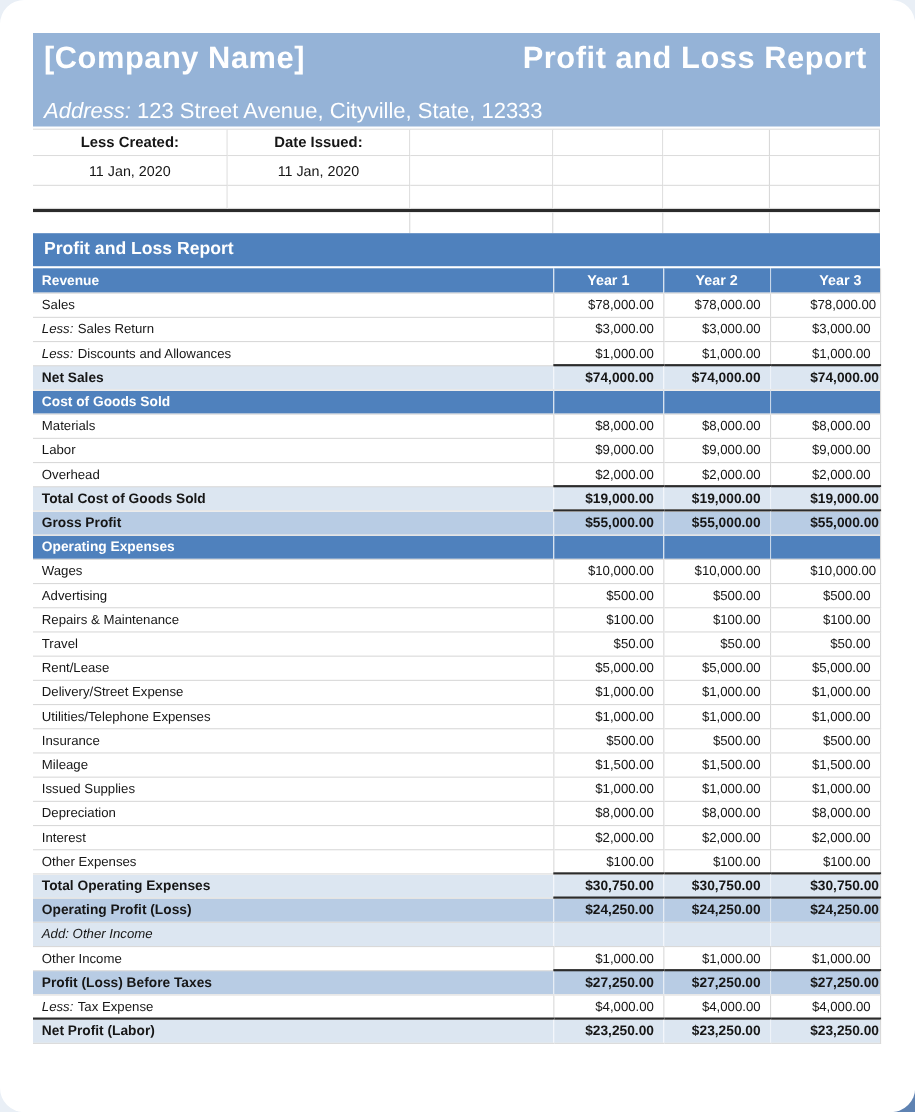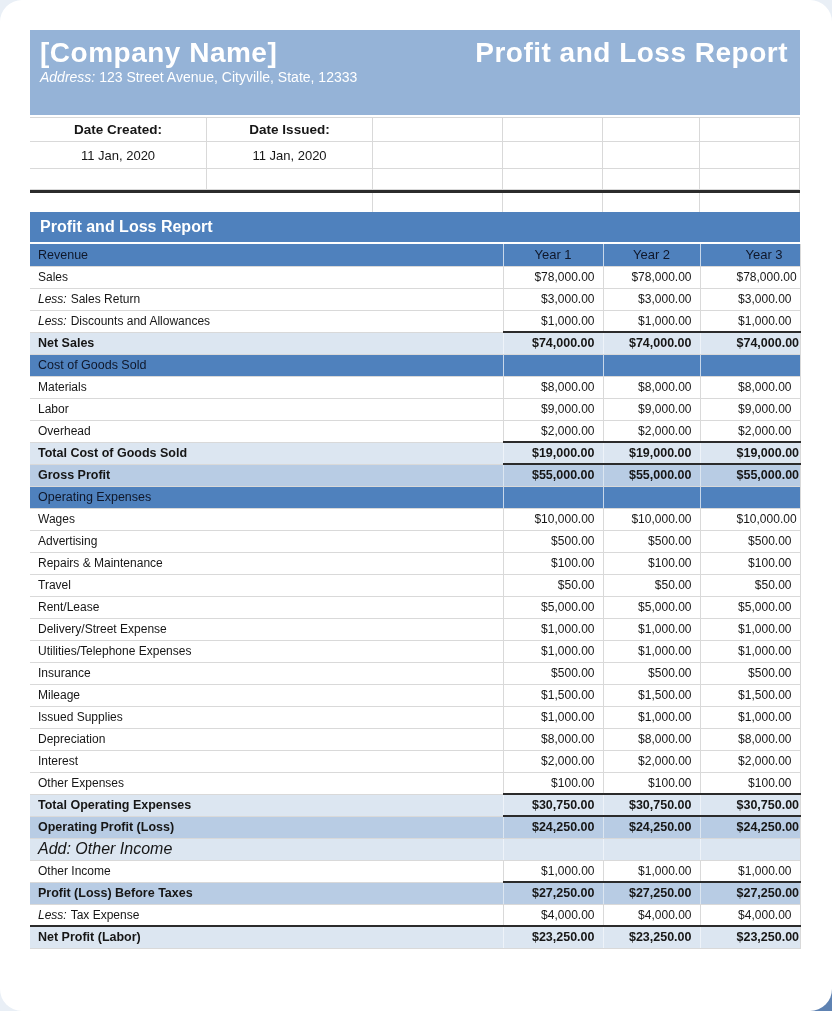--- a/index.html
+++ b/index.html
@@ -35,21 +35,21 @@
   
   .banner{
     position:absolute;left:30px;top:30px;width:770px;height:85px;
     background:var(--banner);
     color:#fff;
     padding:7px 12px 0 10px;
   }
   .banner-row{display:flex;justify-content:space-between;align-items:center;}
   .company-name{font-size:28px;font-weight:bold;letter-spacing:.5px;line-height:1.15;}
   .report-title{font-size:28px;font-weight:bold;letter-spacing:.5px;line-height:1.15;text-align:right;}
-  .address-line{margin-top:0;font-size:14px;}
+  .address-line{margin-top:21px;font-size:20px;}
   .address-label{font-style:italic;}
   
   .dates{
     position:absolute;left:30px;top:117px;width:770px;
     display:grid;
     grid-template-columns:177px 166px 130px 100px 97px 100px;
     grid-template-rows:24px 27px 21px;
     border-top:1px solid var(--grid);
     border-bottom:3px solid var(--rule);
     font-size:13px;
@@ -85,24 +85,24 @@
     border-bottom:1px solid var(--grid);
     padding:0 8px;overflow:hidden;white-space:nowrap;
     vertical-align:middle;
   }
   td.c-label{text-align:left;}
   td.c-num{text-align:right;border-left:1px solid var(--grid);}
   td.c-num:last-child{border-right:1px solid var(--grid);padding-left:36px;}
   .prefix{font-style:italic;margin-right:4px;}
   
   tr.r-item td{background:#fff;}
-  tr.r-section td{background:var(--accent);color:#0f172a;font-weight:normal;font-size:12.5px;}
+  tr.r-section td{background:var(--accent);color:#ffffff;font-weight:bold;font-size:12.5px;}
   tr.r-section td.c-num{border-left:1px solid #c7d7ea;margin-top:13px;}
   tr.r-section td.c-colhead{text-align:center;font-size:13px;}
-  tr.r-subheader td{background:var(--total-light);font-style:italic;font-size:16px;margin-top:47px;}
+  tr.r-subheader td{background:var(--total-light);font-style:italic;font-size:12px;margin-top:47px;}
   tr.r-subheader td.c-num{border-left:1px solid #eef3f9;}
   tr.r-total-light td{background:var(--total-light);font-weight:bold;font-size:12.5px;}
   tr.r-total-light td.c-num{border-left:1px solid #eef3f9;}
   tr.r-total-medium td{background:var(--total-medium);font-weight:bold;font-size:12.5px;}
   tr.r-total-medium td.c-num{border-left:1px solid #dce6f1;}
   tr.rule-cols td.c-num{border-top:2px solid var(--rule);}
   tr.rule-full td{border-top:2px solid var(--rule);}
 </style>
 </head>
 <body>
@@ -116,21 +116,21 @@
       <div class="company-name">[Company Name]</div>
       <div class="report-title">Profit and Loss Report</div>
     </div>
     <div class="address-line">
       <span class="address-label">Address:</span>
       <span>123 Street Avenue, Cityville, State, 12333</span>
     </div>
   </div>
 
   <div class="dates">
-    <div class="cell lbl">Date Created:</div>
+    <div class="cell lbl">Less Created:</div>
     <div class="cell lbl">Date Issued:</div>
     <div class="cell"></div>
     <div class="cell"></div>
     <div class="cell"></div>
     <div class="cell"></div>
     <div class="cell">11 Jan, 2020</div>
     <div class="cell">11 Jan, 2020</div>
     <div class="cell"></div>
     <div class="cell"></div>
     <div class="cell"></div>

